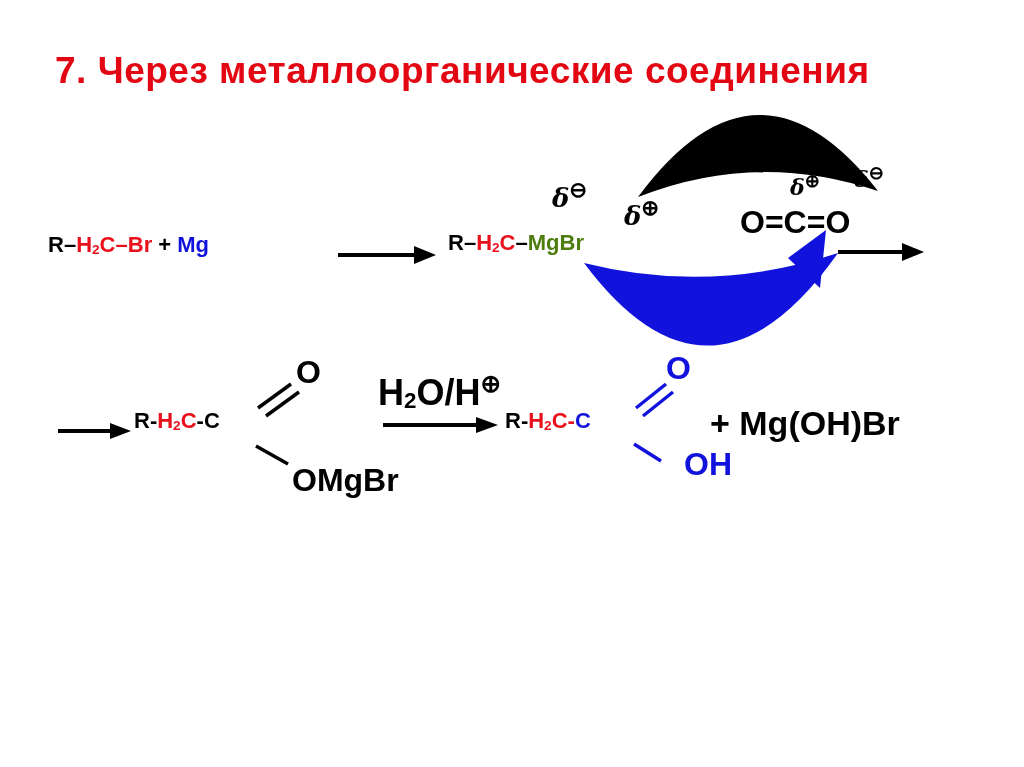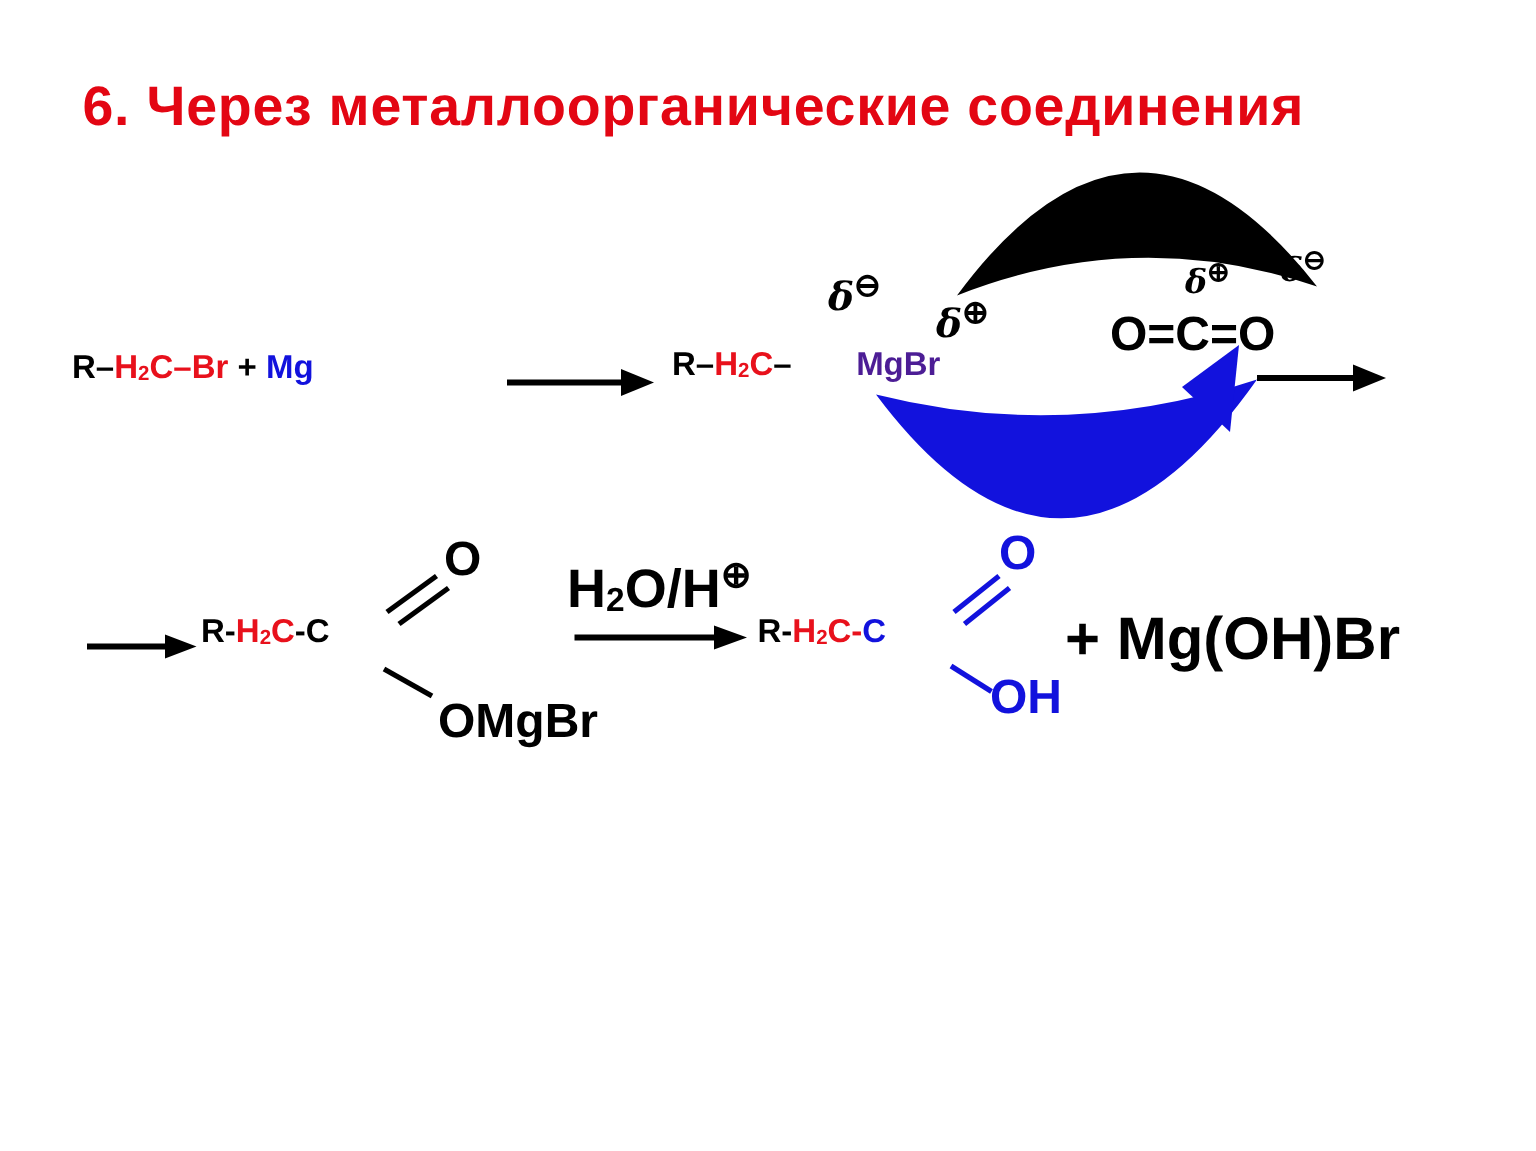--- a/index.html
+++ b/index.html
@@ -58,25 +58,25 @@
     <polygon points="476,417 498,425 476,433" fill="#000"></polygon>
   </g>
 
   <g class="blu-s" stroke-width="3.5">
     <line x1="636" y1="408" x2="666" y2="384"></line>
     <line x1="643" y1="416" x2="673" y2="392"></line>
     <line x1="634" y1="444" x2="661" y2="461"></line>
   </g>
 </svg>
 
-<div class="abs title" style="left:55px;top:52px">6. Через металлоорганические соединения</div>
+<div class="abs title" style="left:55px;top:52px">7. Через металлоорганические соединения</div>
 
 <div class="abs formula" style="left:48px;top:234px"><span style="color: rgb(0, 0, 0);">R</span><span style="color: rgb(0, 0, 0);">–</span><span style="color: rgb(232, 17, 28);">H</span><span class="sb" style="color: rgb(232, 17, 28);">2</span><span style="color: rgb(232, 17, 28);">C</span><span style="color: rgb(232, 17, 28);">–</span><span style="color: rgb(232, 17, 28);">Br</span><span style="color: rgb(0, 0, 0);"> + </span><span style="color: rgb(18, 18, 221);">Mg</span></div>
 
-<div class="abs formula" style="left:448px;top:232px"><span style="color: rgb(0, 0, 0);">R</span><span style="color: rgb(0, 0, 0);">–</span><span style="color: rgb(232, 17, 28);">H</span><span class="sb" style="color: rgb(232, 17, 28);">2</span><span style="color: rgb(232, 17, 28);">C</span><span style="color: rgb(0, 0, 0);">–</span><span style="color: #4c1d95; margin-left: 43px;">MgBr</span></div>
+<div class="abs formula" style="left:448px;top:232px"><span style="color: rgb(0, 0, 0);">R</span><span style="color: rgb(0, 0, 0);">–</span><span style="color: rgb(232, 17, 28);">H</span><span class="sb" style="color: rgb(232, 17, 28);">2</span><span style="color: rgb(232, 17, 28);">C</span><span style="color: rgb(0, 0, 0);">–</span><span style="color: #4d7c0f;">MgBr</span></div>
 
 <div class="abs delta" style="left:552px;top:180px"><span class="it">δ</span><span class="sp">⊖</span></div>
 
 <div class="abs delta" style="left:624px;top:198px"><span class="it">δ</span><span class="sp">⊕</span></div>
 
 <div class="abs small" style="left:740px;top:206px">O=C=O</div>
 
 <div class="abs delta2" style="left:790px;top:172px"><span class="it">δ</span><span class="sp">⊕</span></div>
 
 <div class="abs delta2" style="left:854px;top:164px"><span class="it">δ</span><span class="sp">⊖</span></div>
@@ -86,15 +86,15 @@
 <div class="abs small" style="left:296px;top:356px">O</div>
 
 <div class="abs small" style="left:292px;top:464px">OMgBr</div>
 
 <div class="abs" style="left:378px;top:372px;font-size:36px"><span style="color: rgb(0, 0, 0);">H</span><span class="sb" style="color: rgb(0, 0, 0);">2</span><span style="color: rgb(0, 0, 0);">O/H</span><span class="sp" style="color: rgb(0, 0, 0);">⊕</span></div>
 
 <div class="abs formula" style="left:505px;top:410px"><span style="color: rgb(0, 0, 0);">R</span><span style="color: rgb(0, 0, 0);">-</span><span style="color: rgb(232, 17, 28);">H</span><span class="sb" style="color: rgb(232, 17, 28);">2</span><span style="color: rgb(232, 17, 28);">C</span><span style="color: rgb(232, 17, 28);">-</span><span style="color: rgb(18, 18, 221);">C</span></div>
 
 <div class="abs small" style="left:666px;top:352px;color:var(--blue)">O</div>
 
-<div class="abs small" style="left:660px;top:448px;color:var(--blue)">OH</div>
+<div class="abs small" style="left:684px;top:448px;color:var(--blue)">OH</div>
 
-<div class="abs" style="left:710px;top:406px;font-size:40px">+ Mg(OH)Br</div>
+<div class="abs" style="left:710px;top:406px;font-size:34px">+ Mg(OH)Br</div>
 
 </body></html>

